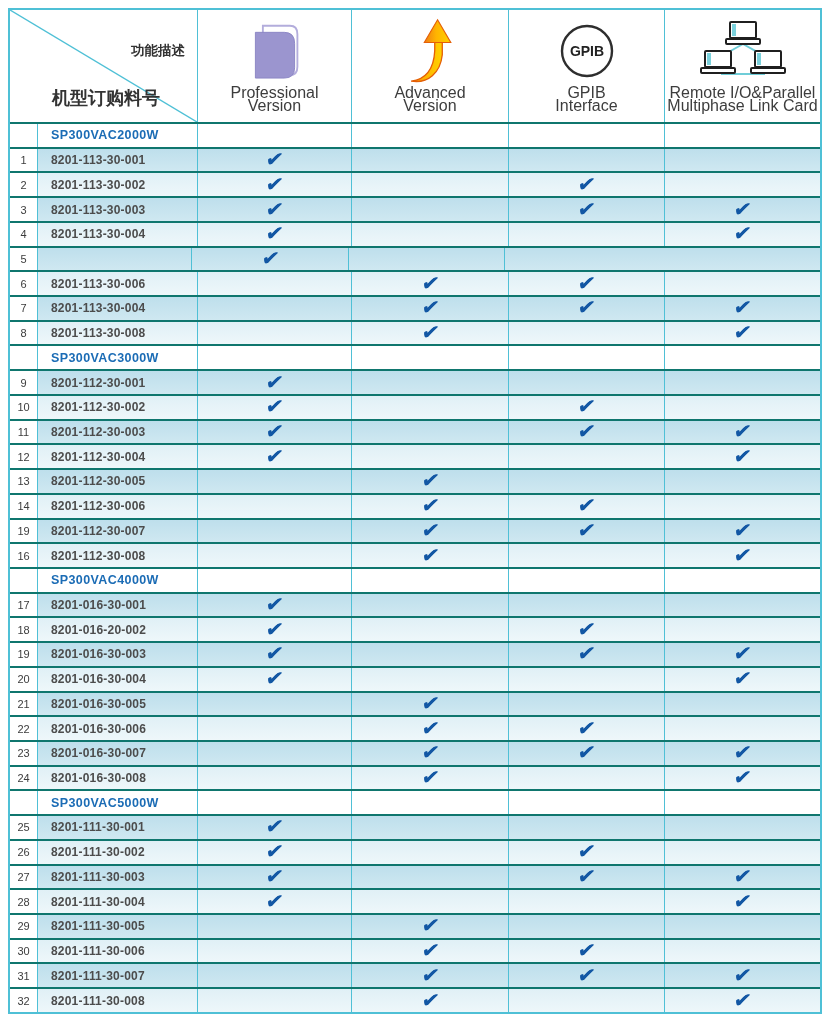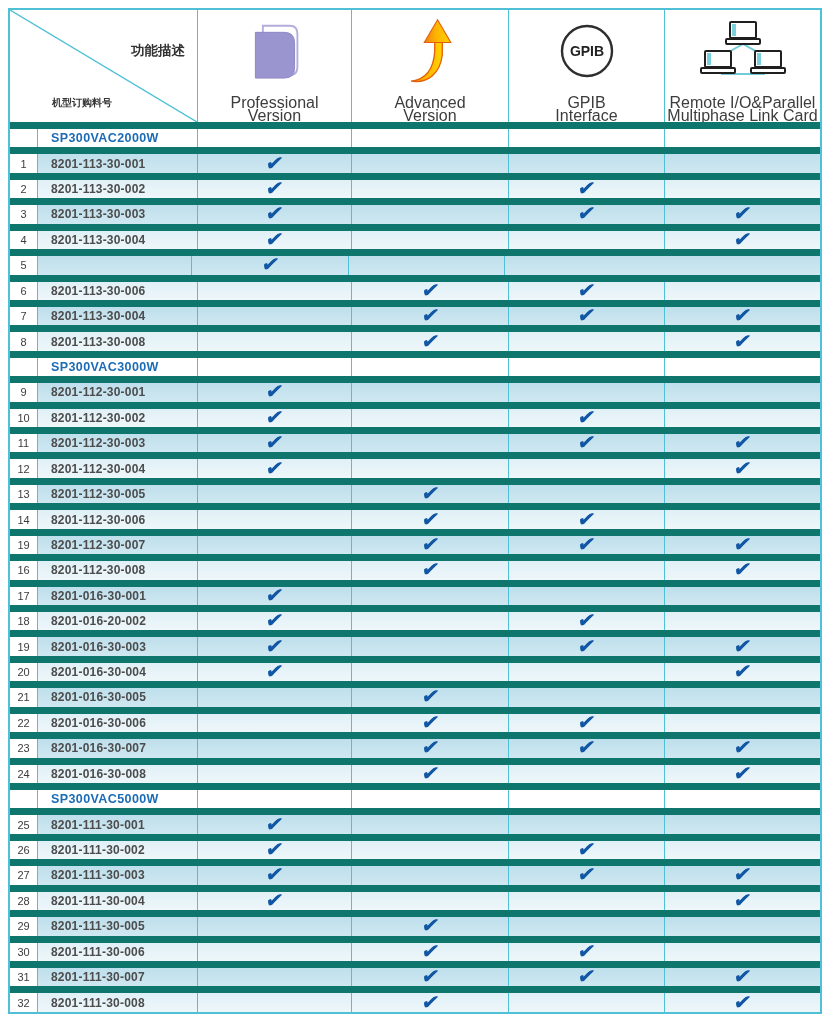--- a/index.html
+++ b/index.html
@@ -2,42 +2,42 @@
 <html><head>
 <meta charset="utf-8">
 <style>
   html,body{margin:0;padding:0;background:#ffffff;width:830px;height:1022px;
     font-family:"Liberation Sans","DejaVu Sans",sans-serif;position:relative;}
   .table{position:absolute;left:8px;top:8px;width:814px;height:1006px;
     border:2px solid #4fc0d6;background:#14532d;box-sizing:border-box;
     display:flex;flex-direction:column;}
   .header-row{display:flex;height:112px;flex:none;}
   #table-body{flex:1;display:flex;flex-direction:column;}
-  .row{display:flex;flex:1;border-top:7px solid #0f766e;min-height:0;}
+  .row{display:flex;flex:1;border-top:2px solid #0f766e;min-height:0;}
   .cell{box-sizing:border-box;border-right:1px solid #4fc0d6;display:flex;
     align-items:center;overflow:hidden;background:#fff;}
   .c-num{width:28px;justify-content:center;font-size:11px;color:#3c3c3c;}
   .c-part{width:160px;padding-left:13px;font-size:12px;font-weight:bold;
     color:#4c4c4c;letter-spacing:0.2px;}
   .c-f0{width:154px}.c-f1{width:157px}.c-f2{width:156px}
   .c-f3{flex:1;border-right:none;}
   .fcell{justify-content:center;}
   .shade-dark .cell:not(.c-num){background:linear-gradient(180deg,#bedfec,#cfe8f1);}
   .shade-light .cell:not(.c-num){background:linear-gradient(180deg,#e0f0f6,#eef7fa);}
   .model{font-size:12.5px;font-weight:bold;color:#1b6cb5;letter-spacing:0.4px;}
   .check{font-size:20px;font-weight:bold;color:#1257a4;line-height:1;
     transform:skewX(-10deg);text-shadow:0.6px 0 currentColor;margin-top:-2px;}
   
   .c-corner{width:188px;position:relative;background:#fff;}
   .diag{position:absolute;left:0;top:0;width:100%;height:100%;}
   .corner-top{position:absolute;top:32px;right:12px;font-size:13.5px;
     font-weight:600;color:#333;}
-  .corner-bottom{position:absolute;bottom:12px;left:42px;font-size:10px;
+  .corner-bottom{position:absolute;bottom:12px;left:42px;font-size:18px;
     font-weight:600;color:#333;}
-  .hcell{flex-direction:column;justify-content:space-between;padding-top:6px;}
+  .hcell{flex-direction:column;justify-content:flex-start;padding-top:6px;}
   .icon-box{height:70px;display:flex;align-items:center;justify-content:center;flex:none;}
   .hlabel{font-size:16px;line-height:13px;text-align:center;color:#3d3d3d;}
 </style>
 </head>
 <body>
 
 <div class="table">
   <div class="header-row">
 
     <div class="cell c-corner">
@@ -329,20 +329,30 @@
         <div class="cell c-part">8201-112-30-008</div>
         <div class="cell c-f0 fcell"></div>
         <div class="cell c-f1 fcell">
           <span class="check">✔</span>
         </div>
         <div class="cell c-f2 fcell"></div>
         <div class="cell c-f3 fcell">
           <span class="check">✔</span>
         </div>
       </div>
+      <div class="row section-row">
+        <div class="cell c-num"></div>
+        <div class="cell c-part">
+          <span class="model">SP300VAC4000W</span>
+        </div>
+        <div class="cell c-f0 fcell"></div>
+        <div class="cell c-f1 fcell"></div>
+        <div class="cell c-f2 fcell"></div>
+        <div class="cell c-f3 fcell"></div>
+      </div>
       <div class="row data-row shade-dark">
         <div class="cell c-num">17</div>
         <div class="cell c-part">8201-016-30-001</div>
         <div class="cell c-f0 fcell">
           <span class="check">✔</span>
         </div>
         <div class="cell c-f1 fcell"></div>
         <div class="cell c-f2 fcell"></div>
         <div class="cell c-f3 fcell"></div>
       </div>

